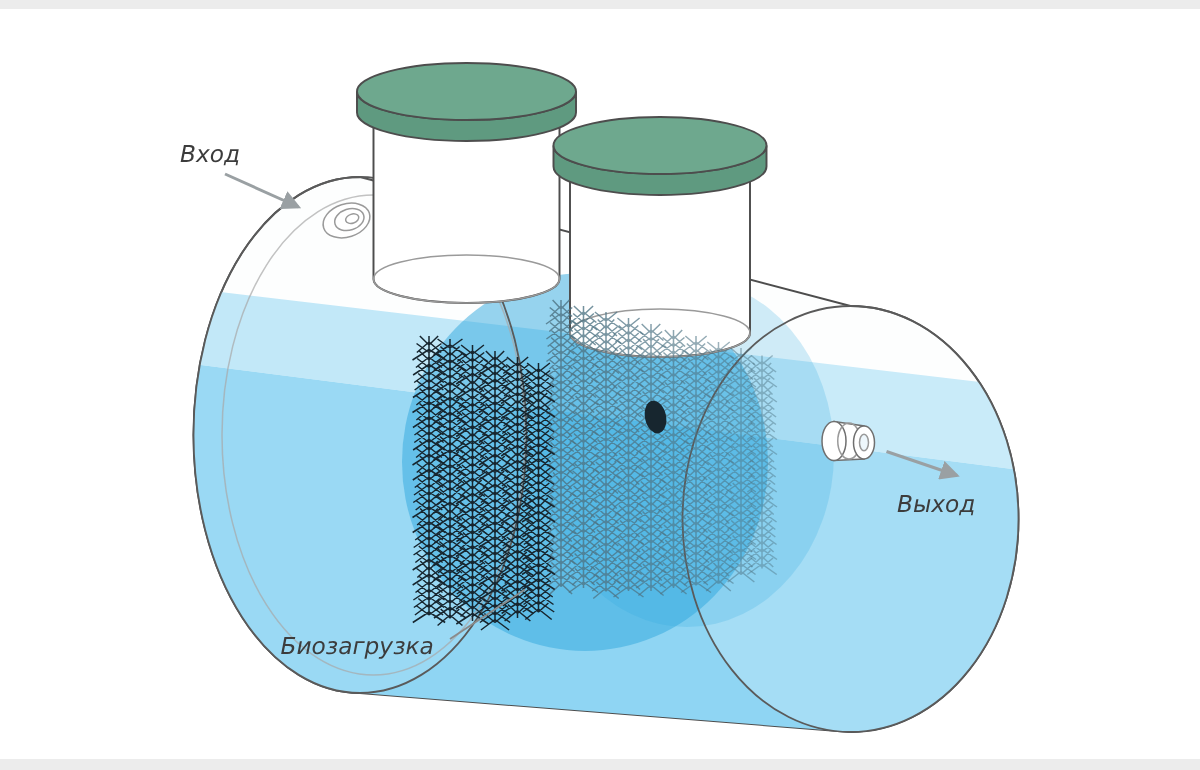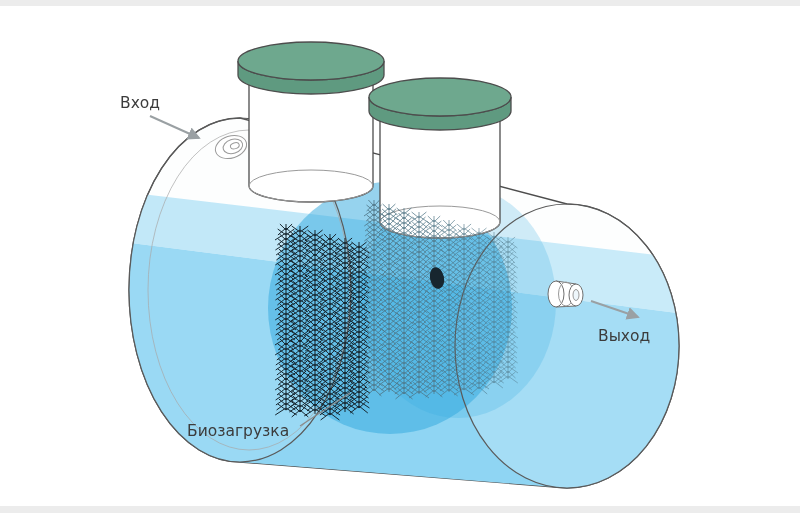--- a/index.html
+++ b/index.html
@@ -1,18 +1,18 @@
 <!DOCTYPE html>
 <html><head>
 <meta charset="utf-8">
 <style>
   html,body{margin:0;padding:0;background:#f4f4f4;}
   .stage{
     position:relative;width:800px;height:513px;background:#ffffff;
-    overflow:hidden;font-family:"DejaVu Sans","Liberation Sans",sans-serif;
+    overflow:hidden;font-family:"DejaVu Sans","Liberation Sans",sans-serif;font-style:italic;
   }
   .edge{position:absolute;left:0;right:0;background:#ececec;}
   .edge.top{top:0;height:6px;}
   .edge.bottom{bottom:0;height:7px;}
   svg{display:block;}
   svg text{
     font-family:"DejaVu Sans","Liberation Sans",sans-serif;
     font-size:15.5px;
   }
   .line{stroke:#4d4d4d;stroke-width:1.3;}

